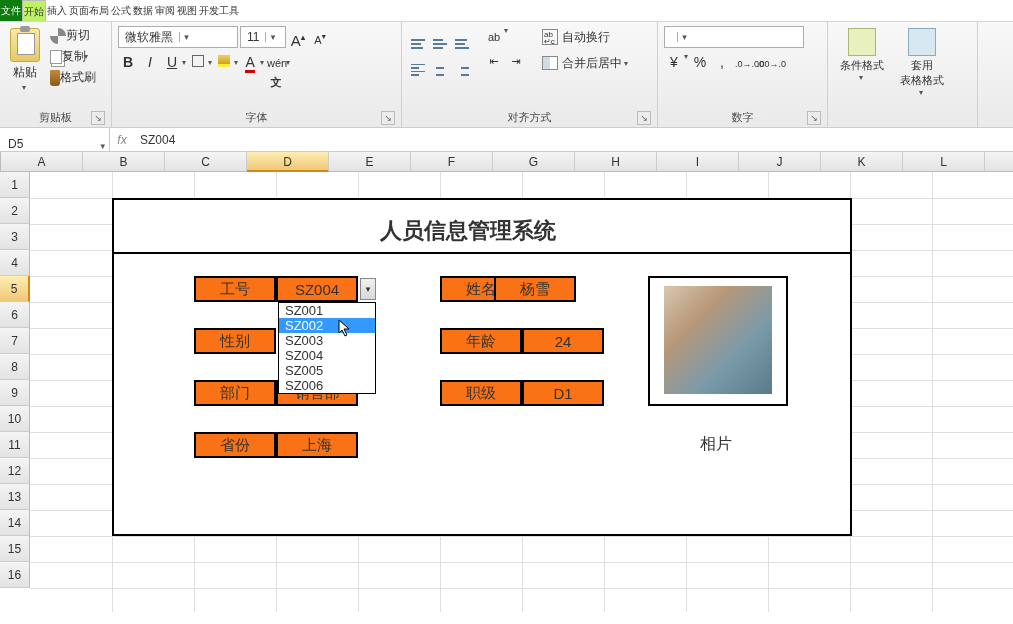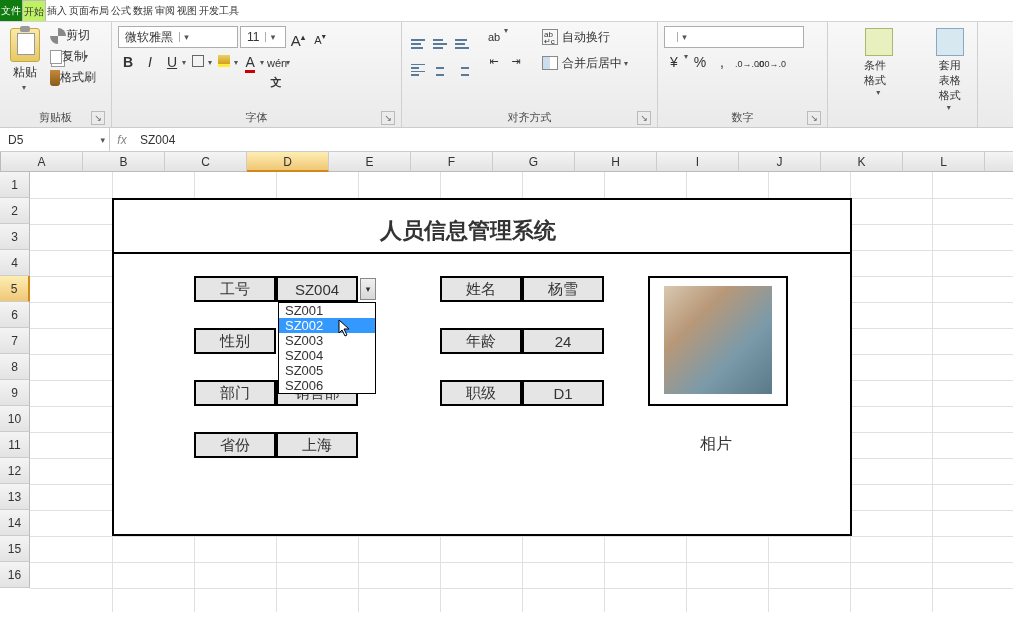--- a/index.html
+++ b/index.html
@@ -43,27 +43,27 @@
 
 
 .align-col { display: flex; flex-direction: column; gap: 4px; }
 .align-row { display: flex; gap: 2px; }
 .align-ic { width: 18px; height: 16px; display: inline-flex; flex-direction: column; gap: 2px; justify-content: center; padding: 2px; }
 .align-ic span { height: 2px; background: #5a7a9a; }
 .wrap-btn, .merge-btn { display: flex; align-items: center; gap: 4px; padding: 2px 4px; height: 22px; }
 
 
 .num-col, .style-col { display: flex; flex-direction: column; gap: 4px; }
-.style-big { display: flex; flex-direction: column; align-items: center; padding: 2px 6px; font-size: 11px; margin-left: 24px; }
+.style-big { display: flex; flex-direction: column; align-items: center; padding: 2px 6px; font-size: 11px; }
 .style-ic { width: 28px; height: 28px; background: #e8f0c0; border: 1px solid #a8b870; margin-bottom: 2px; }
 .style-ic2 { width: 28px; height: 28px; background: #d8e8f0; border: 1px solid #8aa8c0; margin-bottom: 2px; }
 
 
 .fbar { display: flex; border-bottom: 1px solid #ccc; background: #fff; height: 24px; align-items: stretch; }
-.namebox { width: 110px; border-right: 1px solid #ccc; display: flex; align-items: center; padding: 0 8px; position: relative; }
+.namebox { width: 110px; border-right: 1px solid #ccc; display: flex; align-items: flex-end; padding: 0 8px; position: relative; }
 .namebox-arrow { position: absolute; right: 4px; font-size: 9px; color: #555; }
 .fx-area { display: flex; align-items: center; }
 .fx-btn { width: 24px; text-align: center; color: #888; font-style: italic; }
 .fbar-val { padding: 0 6px; }
 
 
 .grid-wrap { display: flex; }
 .corner { width: 30px; height: 20px; background: linear-gradient(#f4f4f4,#e3e3e3); border-right: 1px solid #bbb; border-bottom: 1px solid #bbb; }
 .col-headers { display: flex; }
 .ch { width: 82px; height: 20px; background: linear-gradient(#f4f4f4,#e3e3e3); border-right: 1px solid #ccc; border-bottom: 1px solid #bbb; text-align: center; line-height: 20px; font-size: 12px; color: #333; }
@@ -76,21 +76,21 @@
 .gridline-v { position: absolute; top: 0; bottom: 0; width: 1px; background: #e0e0e0; }
 .gridline-h { position: absolute; left: 0; right: 0; height: 1px; background: #e0e0e0; }
 
 
 .active-cell { position: absolute; border: 2px solid #000; background: #fff; }
 
 
 .form-box { position: absolute; border: 2px solid #000; background: #fff; }
 .form-title { position: absolute; font-size: 22px; font-weight: bold; font-family: SimHei, "Microsoft YaHei"; }
 .form-topline { position: absolute; height: 2px; background: #000; }
-.fcell { position: absolute; border: 2px solid #000; background: #e5e5e5; text-align: center; display: flex; align-items: center; justify-content: center; font-size: 15px; font-weight: 500; }
+.fcell { position: absolute; border: 2px solid #000; background: #f97316; text-align: center; display: flex; align-items: center; justify-content: center; font-size: 15px; font-weight: 500; }
 
 
 .dropdown-btn { position: absolute; width: 16px; background: linear-gradient(#f0f0f0,#d8d8d8); border: 1px solid #888; display: flex; align-items: center; justify-content: center; font-size: 9px; }
 .dropdown-list { position: absolute; background: #fff; border: 1px solid #000; font-size: 13px; font-family: SimSun; }
 .dl-item { padding: 0 6px; line-height: 15px; white-space: nowrap; }
 .dl-item.hover { background: #3399ff; color: #fff; }
 .cursor { position: absolute; width: 16px; height: 20px; pointer-events: none; }
 
 
 .photo-frame { position: absolute; border: 2px solid #000; background: #fff; }
@@ -351,21 +351,21 @@
 
     <div class="form-box" style="left:82px;top:26px;width:740px;height:338px"></div>
     <div class="form-title" style="left:350px;top:44px">人员信息管理系统</div>
     <div class="form-topline" style="left:82px;top:80px;width:740px"></div>
 
     <div class="fcell" style="left:164px;top:104px;width:82px;height:26px">工号</div>
     <div class="fcell" style="left:246px;top:104px;width:82px;height:26px">SZ004</div>
     <div class="dropdown-btn" style="left:330px;top:106px;height:22px">▾</div>
 
     <div class="fcell" style="left:410px;top:104px;width:82px;height:26px">姓名</div>
-    <div class="fcell" style="left:492px;top:104px;width:82px;height:26px">杨雪</div>
+    <div class="fcell" style="left:464px;top:104px;width:82px;height:26px">杨雪</div>
 
     <div class="fcell" style="left:164px;top:156px;width:82px;height:26px">性别</div>
     <div class="fcell" style="left:410px;top:156px;width:82px;height:26px">年龄</div>
     <div class="fcell" style="left:492px;top:156px;width:82px;height:26px">24</div>
 
     <div class="fcell" style="left:164px;top:208px;width:82px;height:26px">部门</div>
     <div class="fcell" style="left:246px;top:208px;width:82px;height:26px">销售部</div>
     <div class="fcell" style="left:410px;top:208px;width:82px;height:26px">职级</div>
     <div class="fcell" style="left:492px;top:208px;width:82px;height:26px">D1</div>
 

